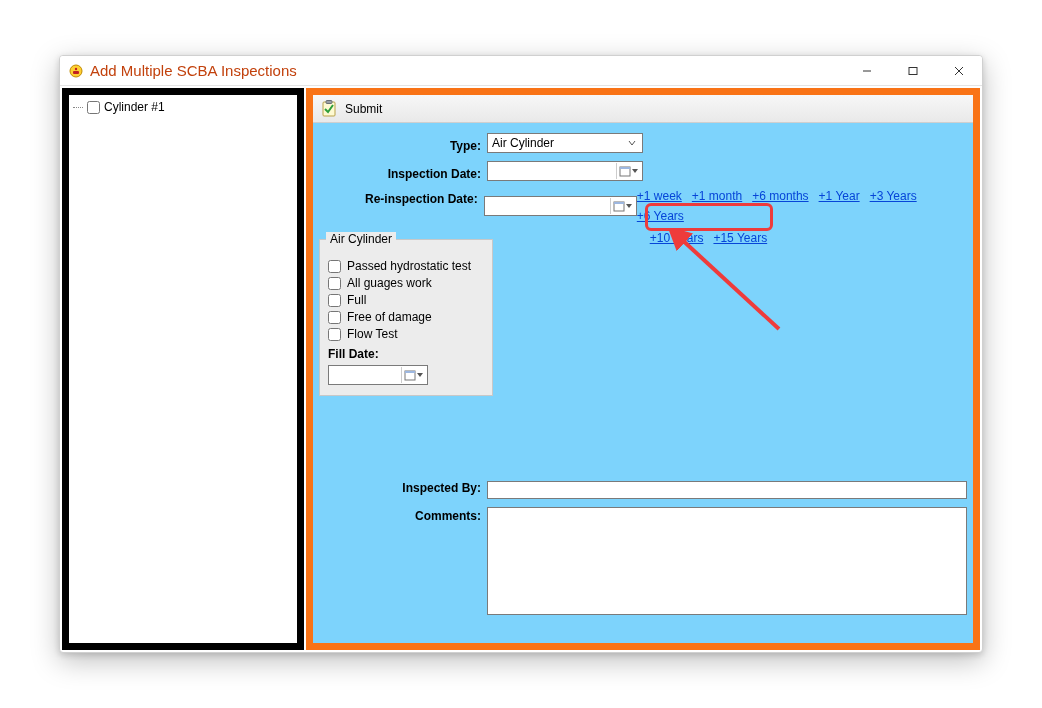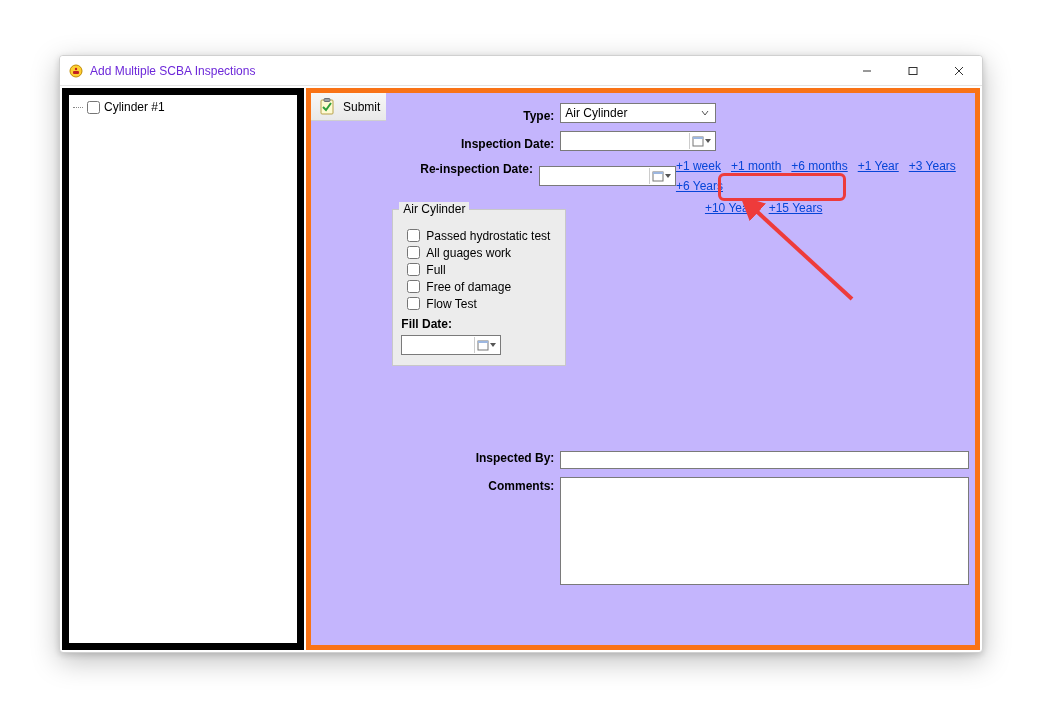--- a/index.html
+++ b/index.html
@@ -34,22 +34,22 @@
     align-items: center;
     padding: 0 0 0 8px;
     border-bottom: 1px solid #e4e4e4;
   }
   .titlebar .app-icon {
     width: 16px; height: 16px; margin-right: 6px;
     display: inline-flex; align-items:center; justify-content:center;
   }
   .titlebar .title {
     flex: 1;
-    color: #6d28d9;
-    font-size: 12px;
+    color: #c2410c;
+    font-size: 15px;
   }
   .titlebar .win-btns {
     display: flex;
   }
   .titlebar .win-btn {
     width: 46px; height: 30px;
     display: flex; align-items: center; justify-content: center;
     color: #555;
   }
   .client {
@@ -78,23 +78,23 @@
     position:absolute;
     left:2px; top:50%;
     width:10px; border-top:1px dotted #888;
   }
   .tree-row input[type=checkbox]{
     width:13px;height:13px;margin:0;
   }
   .right-panel {
     flex: 1;
     display: flex;
-    flex-direction: row;
-    background: #c4b5fd;
-    border: 5px solid #f97316;
+    flex-direction: column;
+    background: #7dd3fc;
+    border: 7px solid #f97316;
     margin: 2px 2px 2px 0;
     min-width: 0;
   }
   .toolbar {
     height: 28px;
     background: linear-gradient(#f7f7f7,#e9e9e9);
     border-bottom: 1px solid #cfcfcf;
     display: flex;
     align-items: center;
     padding: 0 6px;
@@ -159,21 +159,21 @@
     width: 174px;
     border: 1px solid #c8c8c8;
     padding: 16px 8px 10px 8px;
     background: #ececec;
   }
   .groupbox .legend {
     position:absolute; top:-8px; left:6px;
     background:#ececec; padding:0 4px;
     font-size:12px;
   }
-  .chk-row { display:flex; align-items:flex-start; gap:6px; margin:3px 6px; font-size:12px; }
+  .chk-row { display:flex; align-items:center; gap:6px; margin:3px 0; font-size:12px; }
   .chk-row input { width:13px;height:13px;margin:0; }
   .fill-lbl { font-weight:bold; margin-top:6px; font-size:12px; }
   .fill-date { width:100px; margin-top:4px; }
   .bottom-rows {
     position:absolute;
     left:0; right:6px;
     top: 358px;
   }
   .bottom-rows .row { align-items: flex-start; }
   .bottom-rows .textbox { flex:1; height:18px; }

